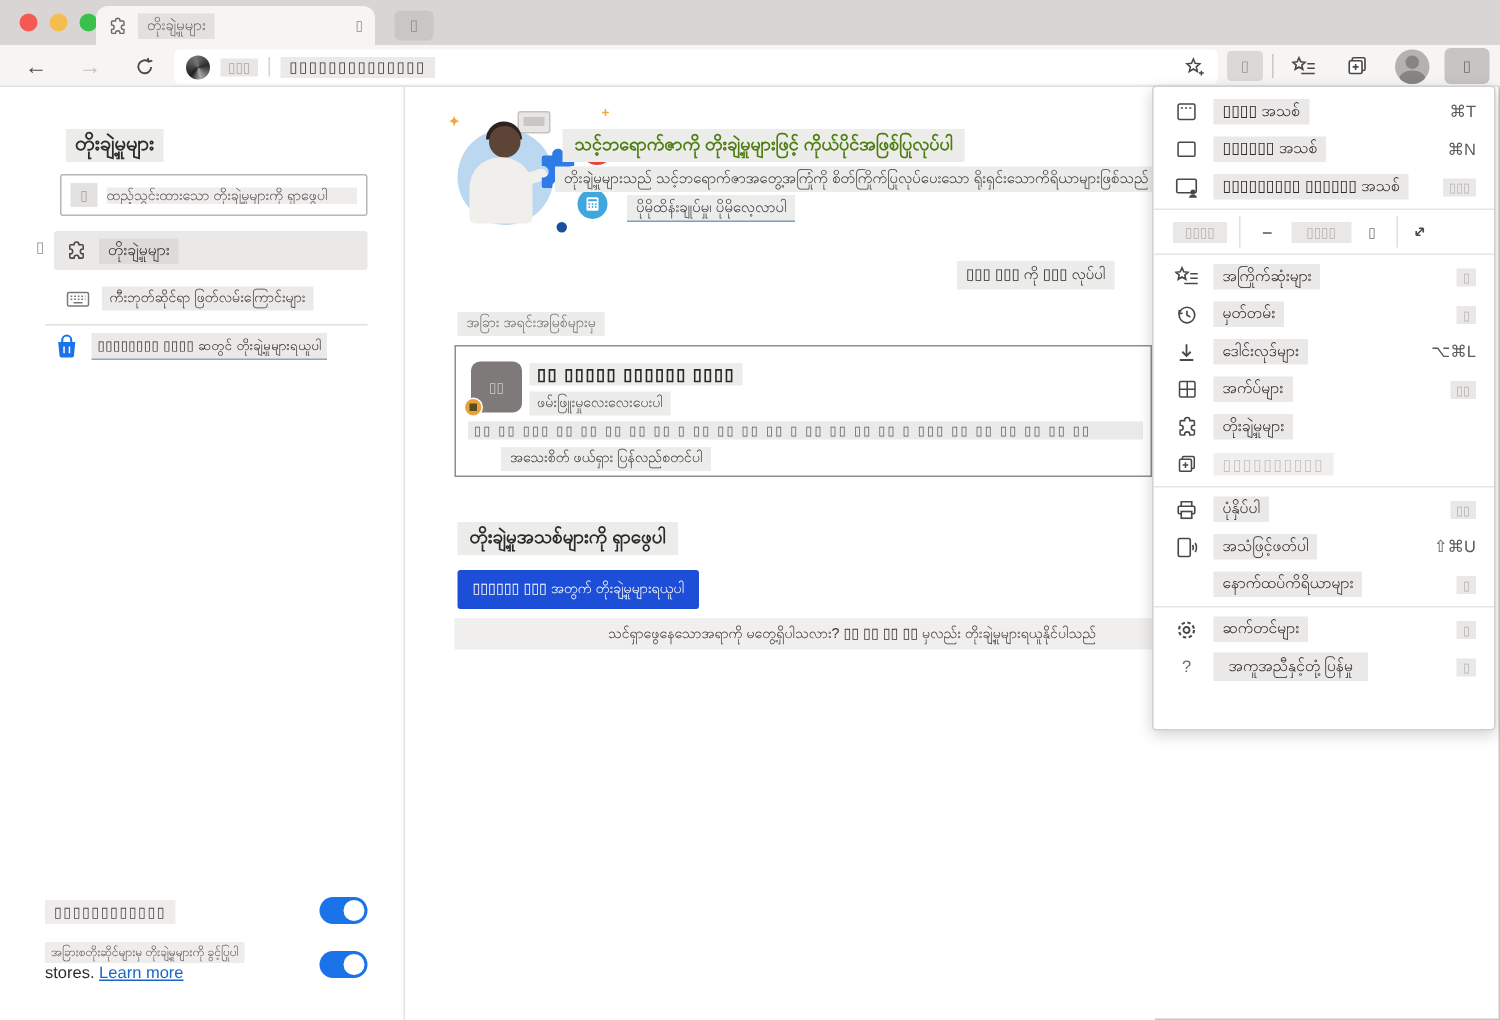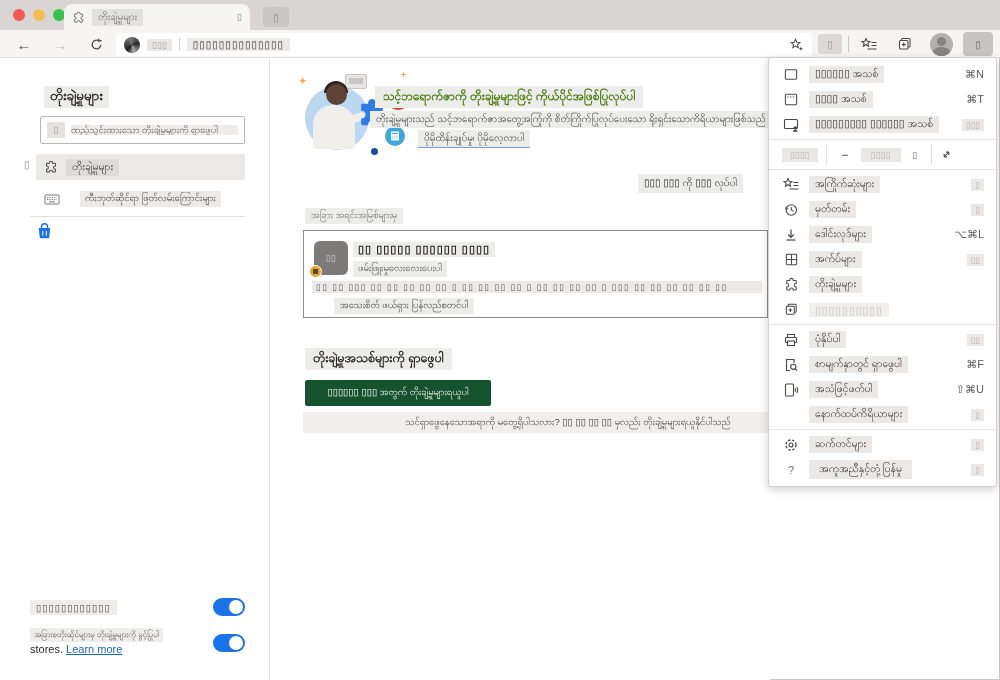--- a/index.html
+++ b/index.html
@@ -32,27 +32,27 @@
   .avatar .head { position:absolute; left:7px; top:4px; width:9px; height:9px; border-radius:50%; background:#878584; }
   .avatar .body { position:absolute; left:3px; top:14px; width:17px; height:10px; border-radius:50%; background:#878584; }
   .menu-btn { position:absolute; left:963px; top:32px; width:30px; height:24px; background:#c7c4c3; border-radius:4px; display:flex; align-items:center; justify-content:center; font-size:10px; color:#706e6d; }
 
   
   .sidebar { position:absolute; left:0; top:58px; width:270px; height:622px; background:#fff; border-right:1px solid #e5e3e2; }
   .pill { background:#ececeb; padding:1px 6px; display:inline-block; }
   .sb-title { position:absolute; left:44px; top:28px; font-size:13.5px; font-weight:bold; color:#2e2c2b; }
   .search-box { position:absolute; left:40px; top:58px; width:205px; height:28px; border:1px solid #b9b7b6; border-radius:2px; background:#fff; display:flex; align-items:center; padding:0 6px; gap:6px; }
   .search-glyph { width:18px; height:16px; background:#e4e2e1; display:flex; align-items:center; justify-content:center; font-size:9px; color:#a19f9e; flex:none; }
-  .search-box input { border:none; outline:none; width:100%; font-size:9.5px; font-family:Liberation Serif, serif; color:#333; background:transparent; }
+  .search-box input { border:none; outline:none; width:100%; font-size:9.5px; font-family:Liberation Sans, sans-serif; color:#333; background:transparent; }
   .search-box input::placeholder { color:#555352; background:#efedec; }
   .sel-marker { position:absolute; left:24px; top:101px; font-size:10px; color:#8f8d8c; }
   .nav-row1 { position:absolute; left:36px; top:96px; width:209px; height:26px; background:#ebe9e8; border-radius:2px; display:flex; align-items:center; padding:0 8px; gap:8px; }
   .nav-row1 .lbl { font-size:10.5px; color:#2e2c2b; background:#dddbda; padding:1px 6px; }
   .nav-row2 { position:absolute; left:36px; top:130px; width:209px; height:22px; display:flex; align-items:center; padding:0 8px; gap:8px; }
-  .nav-row2 .lbl { font-size:9.5px; color:#3a3837; background:#eceae9; padding:1px 5px; white-space:nowrap;margin-left:12px; }
+  .nav-row2 .lbl { font-size:9.5px; color:#3a3837; background:#eceae9; padding:1px 5px; white-space:nowrap; }
   .sb-divider { position:absolute; left:30px; top:158px; width:215px; height:1px; background:#e2e0df; }
   .store-row { position:absolute; left:36px; top:164px; width:212px; display:flex; align-items:flex-start; gap:8px; }
   .store-link { font-size:8.8px; color:#2e2c2b; background:#eceae9; padding:2px 4px; border-bottom:1px solid #8aa6c9; letter-spacing:.3px; }
   .toggle { width:32px; height:18px; border-radius:10px; background:#1a73e8; position:relative; flex:none; }
   .toggle .knob { position:absolute; right:2px; top:2px; width:14px; height:14px; border-radius:50%; background:#fff; }
   .tg-row1-label { position:absolute; left:30px; top:542px; font-size:9.5px; color:#4c4a49; background:#efedec; padding:2px 6px; letter-spacing:1px; }
   .tg1 { position:absolute; left:213px; top:540px; }
   .tg-row2-l1 { position:absolute; left:30px; top:570px; font-size:8px; color:#55534f; background:#efedec; padding:1px 4px; max-width:155px; white-space:nowrap; overflow:hidden; }
   .tg-row2-l2 { position:absolute; left:30px; top:585px; font-size:11px; color:#2e2c2b; }
   .tg-row2-l2 a { color:#1a66c4; text-decoration:underline; }
@@ -68,21 +68,21 @@
   .group-lbl { position:absolute; left:35px; top:150px; font-size:9.5px; color:#6e6c6b; background:#ececeb; padding:1px 6px; }
   .ext-card { position:absolute; left:33px; top:172px; width:465px; height:88px; border:1px solid #8f8d8c; background:#fff; }
   .ext-icon { position:absolute; left:10px; top:10px; width:34px; height:34px; background:#7d7a79; border-radius:6px; display:flex; align-items:center; justify-content:center; color:#cfcdcc; font-size:9px; }
   .ext-badge { position:absolute; left:5px; top:34px; width:13px; height:13px; border-radius:50%; background:#e7a23c; border:1px solid #fff; display:flex; align-items:center; justify-content:center; }
   .ext-badge i { display:block; width:5px; height:5px; background:#5b4a1e; }
   .ext-title { position:absolute; left:49px; top:11px; font-size:11px; font-weight:bold; color:#2c2a29; background:#ececeb; padding:1px 5px; letter-spacing:1px; }
   .ext-sub { position:absolute; left:49px; top:30px; font-size:9.5px; color:#4c4a49; background:#ececeb; padding:1px 5px; }
   .ext-desc { position:absolute; left:8px; top:50px; font-size:8.5px; color:#5c5a59; background:#eceae9; padding:1px 4px; white-space:nowrap; overflow:hidden; width:450px; letter-spacing:1.5px; }
   .ext-actions { position:absolute; left:30px; top:67px; font-size:9.5px; color:#3a3837; background:#ececeb; padding:1px 6px; }
   .sec2-title { position:absolute; left:35px; top:290px; font-size:12.5px; font-weight:bold; color:#2c2a29; background:#ececeb; padding:2px 8px; }
-  .get-btn { position:absolute; left:35px; top:322px; width:186px; height:26px; background:#14532d; border:none; border-radius:2px; color:#fff; font-size:9.5px; font-family:"Liberation Sans",sans-serif; display:flex; align-items:center; justify-content:center; white-space:nowrap; overflow:hidden; padding:0 6px; }
+  .get-btn { position:absolute; left:35px; top:322px; width:161px; height:26px; background:#1d4ed8; border:none; border-radius:2px; color:#fff; font-size:9.5px; font-family:"Liberation Sans",sans-serif; display:flex; align-items:center; justify-content:center; white-space:nowrap; overflow:hidden; padding:0 6px; }
   .note-bar { position:absolute; left:33px; top:354px; width:530px; height:21px; background:#f1efee; display:flex; align-items:center; justify-content:center; font-size:9.5px; color:#3a3837; white-space:nowrap; overflow:hidden; }
 
   
   .illo { position:absolute; left:35px; top:16px; width:105px; height:82px; }
   .illo .bluecircle { position:absolute; left:0; top:12px; width:64px; height:64px; border-radius:50%; background:#bcd7f0; }
   .illo .laptop { position:absolute; left:40px; top:0; width:22px; height:15px; background:#e8e6e4; border:1px solid #c6c4c2; border-radius:2px; }
   .illo .laptop i { position:absolute; left:3px; top:3px; width:14px; height:6px; background:#c9c7c5; display:block; }
   .illo .head { position:absolute; left:21px; top:10px; width:21px; height:21px; border-radius:50%; background:#5d4437; }
   .illo .hair { position:absolute; left:19px; top:7px; width:24px; height:12px; border-radius:12px 12px 0 0; background:#2e2320; }
   .illo .body { position:absolute; left:8px; top:31px; width:42px; height:44px; border-radius:20px 20px 4px 4px; background:#f1efec; }
@@ -194,20 +194,21 @@
         </svg>
       <span class="lbl">ကီးဘုတ်ဆိုင်ရာ ဖြတ်လမ်းကြောင်းများ</span>
     </div>
     <div class="sb-divider"></div>
     <div class="store-row">
       <svg class="icon" width="17" height="18" viewBox="0 0 17 18">
           <path d="M5.5,6 v-1.3 a3,3 0 0 1 6,0 V6" fill="none" stroke="#1a73e8" stroke-width="1.4"></path>
           <path d="M2.8,6 h11.4 l-0.9,9.2 a1.2,1.2 0 0 1 -1.2,1.1 H4.9 a1.2,1.2 0 0 1 -1.2,-1.1 z" fill="#1a73e8"></path>
           <path d="M6.7,9 v4.5 M10.3,9 v4.5" stroke="#ffffff" stroke-width="1"></path>
         </svg>
+      <span class="store-link">▯▯▯▯▯▯▯▯ ▯▯▯▯ ဆတွင် တိုးချဲ့မှုများရယူပါ</span>
     </div>
 
     <span class="tg-row1-label">▯▯▯▯▯▯▯▯▯▯▯▯</span>
     <div class="toggle tg1">
         <div class="knob"></div>
       </div>
 
     <span class="tg-row2-l1">အခြားစတိုးဆိုင်များမှ တိုးချဲ့မှုများကို ခွင့်ပြုပါ</span>
     <span class="tg-row2-l2">
       <span>stores.</span>
@@ -272,35 +273,35 @@
     <div class="sec2-title">တိုးချဲ့မှုအသစ်များကို ရှာဖွေပါ</div>
     <button class="get-btn">▯▯▯▯▯▯ ▯▯▯ အတွက် တိုးချဲ့မှုများရယူပါ</button>
     <div class="note-bar">သင်ရှာဖွေနေသောအရာကို မတွေ့ရှိပါသလား? ▯▯ ▯▯ ▯▯ ▯▯ မှလည်း တိုးချဲ့မှုများရယူနိုင်ပါသည်</div>
   </div>
 
   <div class="menu-panel">
 
     <div class="menu-row">
       <span class="mi">
           <svg class="icon" width="16" height="15" viewBox="0 0 16 16">
+            <rect x="2" y="2.5" width="12" height="11" rx="1.2" fill="none" stroke="#4a4847" stroke-width="1.1"></rect>
+            <path d="M4,5.3 h8" stroke="#4a4847" stroke-width="1.1" stroke-dasharray="1.4 1.6"></path>
+          </svg>
+        </span>
+      <span class="ml">▯▯▯▯ အသစ်</span>
+      <span class="ms">⌘T</span>
+    </div>
+    <div class="menu-row">
+      <span class="mi">
+          <svg class="icon" width="16" height="15" viewBox="0 0 16 16">
             <rect x="2" y="3" width="12" height="10" rx="1" fill="none" stroke="#4a4847" stroke-width="1.1"></rect>
           </svg>
         </span>
       <span class="ml">▯▯▯▯▯▯ အသစ်</span>
       <span class="ms">⌘N</span>
-    </div>
-    <div class="menu-row">
-      <span class="mi">
-          <svg class="icon" width="16" height="15" viewBox="0 0 16 16">
-            <rect x="2" y="2.5" width="12" height="11" rx="1.2" fill="none" stroke="#4a4847" stroke-width="1.1"></rect>
-            <path d="M4,5.3 h8" stroke="#4a4847" stroke-width="1.1" stroke-dasharray="1.4 1.6"></path>
-          </svg>
-        </span>
-      <span class="ml">▯▯▯▯ အသစ်</span>
-      <span class="ms">⌘T</span>
     </div>
     <div class="menu-row">
       <span class="mi">
           <svg class="icon" width="17" height="16" viewBox="0 0 17 16">
             <rect x="1.5" y="2.5" width="13" height="9" rx="1" fill="none" stroke="#4a4847" stroke-width="1.1"></rect>
             <circle cx="12.3" cy="11" r="1.7" fill="#4a4847"></circle>
             <path d="M9.6,14.8 a2.8,2.8 0 0 1 5.4,0 z" fill="#4a4847"></path>
           </svg>
         </span>
       <span class="ml">▯▯▯▯▯▯▯▯▯ ▯▯▯▯▯▯ အသစ်</span>
@@ -395,31 +396,20 @@
             <rect x="2.5" y="5.5" width="11" height="5" rx="0.8" fill="none" stroke="#4a4847" stroke-width="1.1"></rect>
             <rect x="4.5" y="9" width="7" height="4.5" fill="#fff" stroke="#4a4847" stroke-width="1.1"></rect>
           </svg>
         </span>
       <span class="ml">ပုံနှိပ်ပါ</span>
       <span class="ms tofu">▯▯</span>
     </div>
     <div class="menu-row">
       <span class="mi">
           <svg class="icon" width="16" height="16" viewBox="0 0 16 16">
-            <path d="M11,6 V2.5 H3.5 v11 H7" fill="none" stroke="#4a4847" stroke-width="1.1"></path>
-            <circle cx="10.3" cy="9.8" r="2.6" fill="none" stroke="#4a4847" stroke-width="1.1"></circle>
-            <path d="M12.2,11.7 L14,13.5" stroke="#4a4847" stroke-width="1.2"></path>
-          </svg>
-        </span>
-      <span class="ml">စာမျက်နှာတွင် ရှာဖွေပါ</span>
-      <span class="ms">⌘F</span>
-    </div>
-    <div class="menu-row">
-      <span class="mi">
-          <svg class="icon" width="16" height="16" viewBox="0 0 16 16">
             <rect x="2.5" y="2" width="8" height="12" rx="1" fill="none" stroke="#4a4847" stroke-width="1.1"></rect>
             <path d="M12,6.3 a3.2,3.2 0 0 1 0,3.4 M13.8,5 a6,6 0 0 1 0,6" fill="none" stroke="#4a4847" stroke-width="1.1"></path>
           </svg>
         </span>
       <span class="ml">အသံဖြင့်ဖတ်ပါ</span>
       <span class="ms">⇧⌘U</span>
     </div>
     <div class="menu-row">
       <span class="mi"></span>
       <span class="ml">နောက်ထပ်ကိရိယာများ</span>

